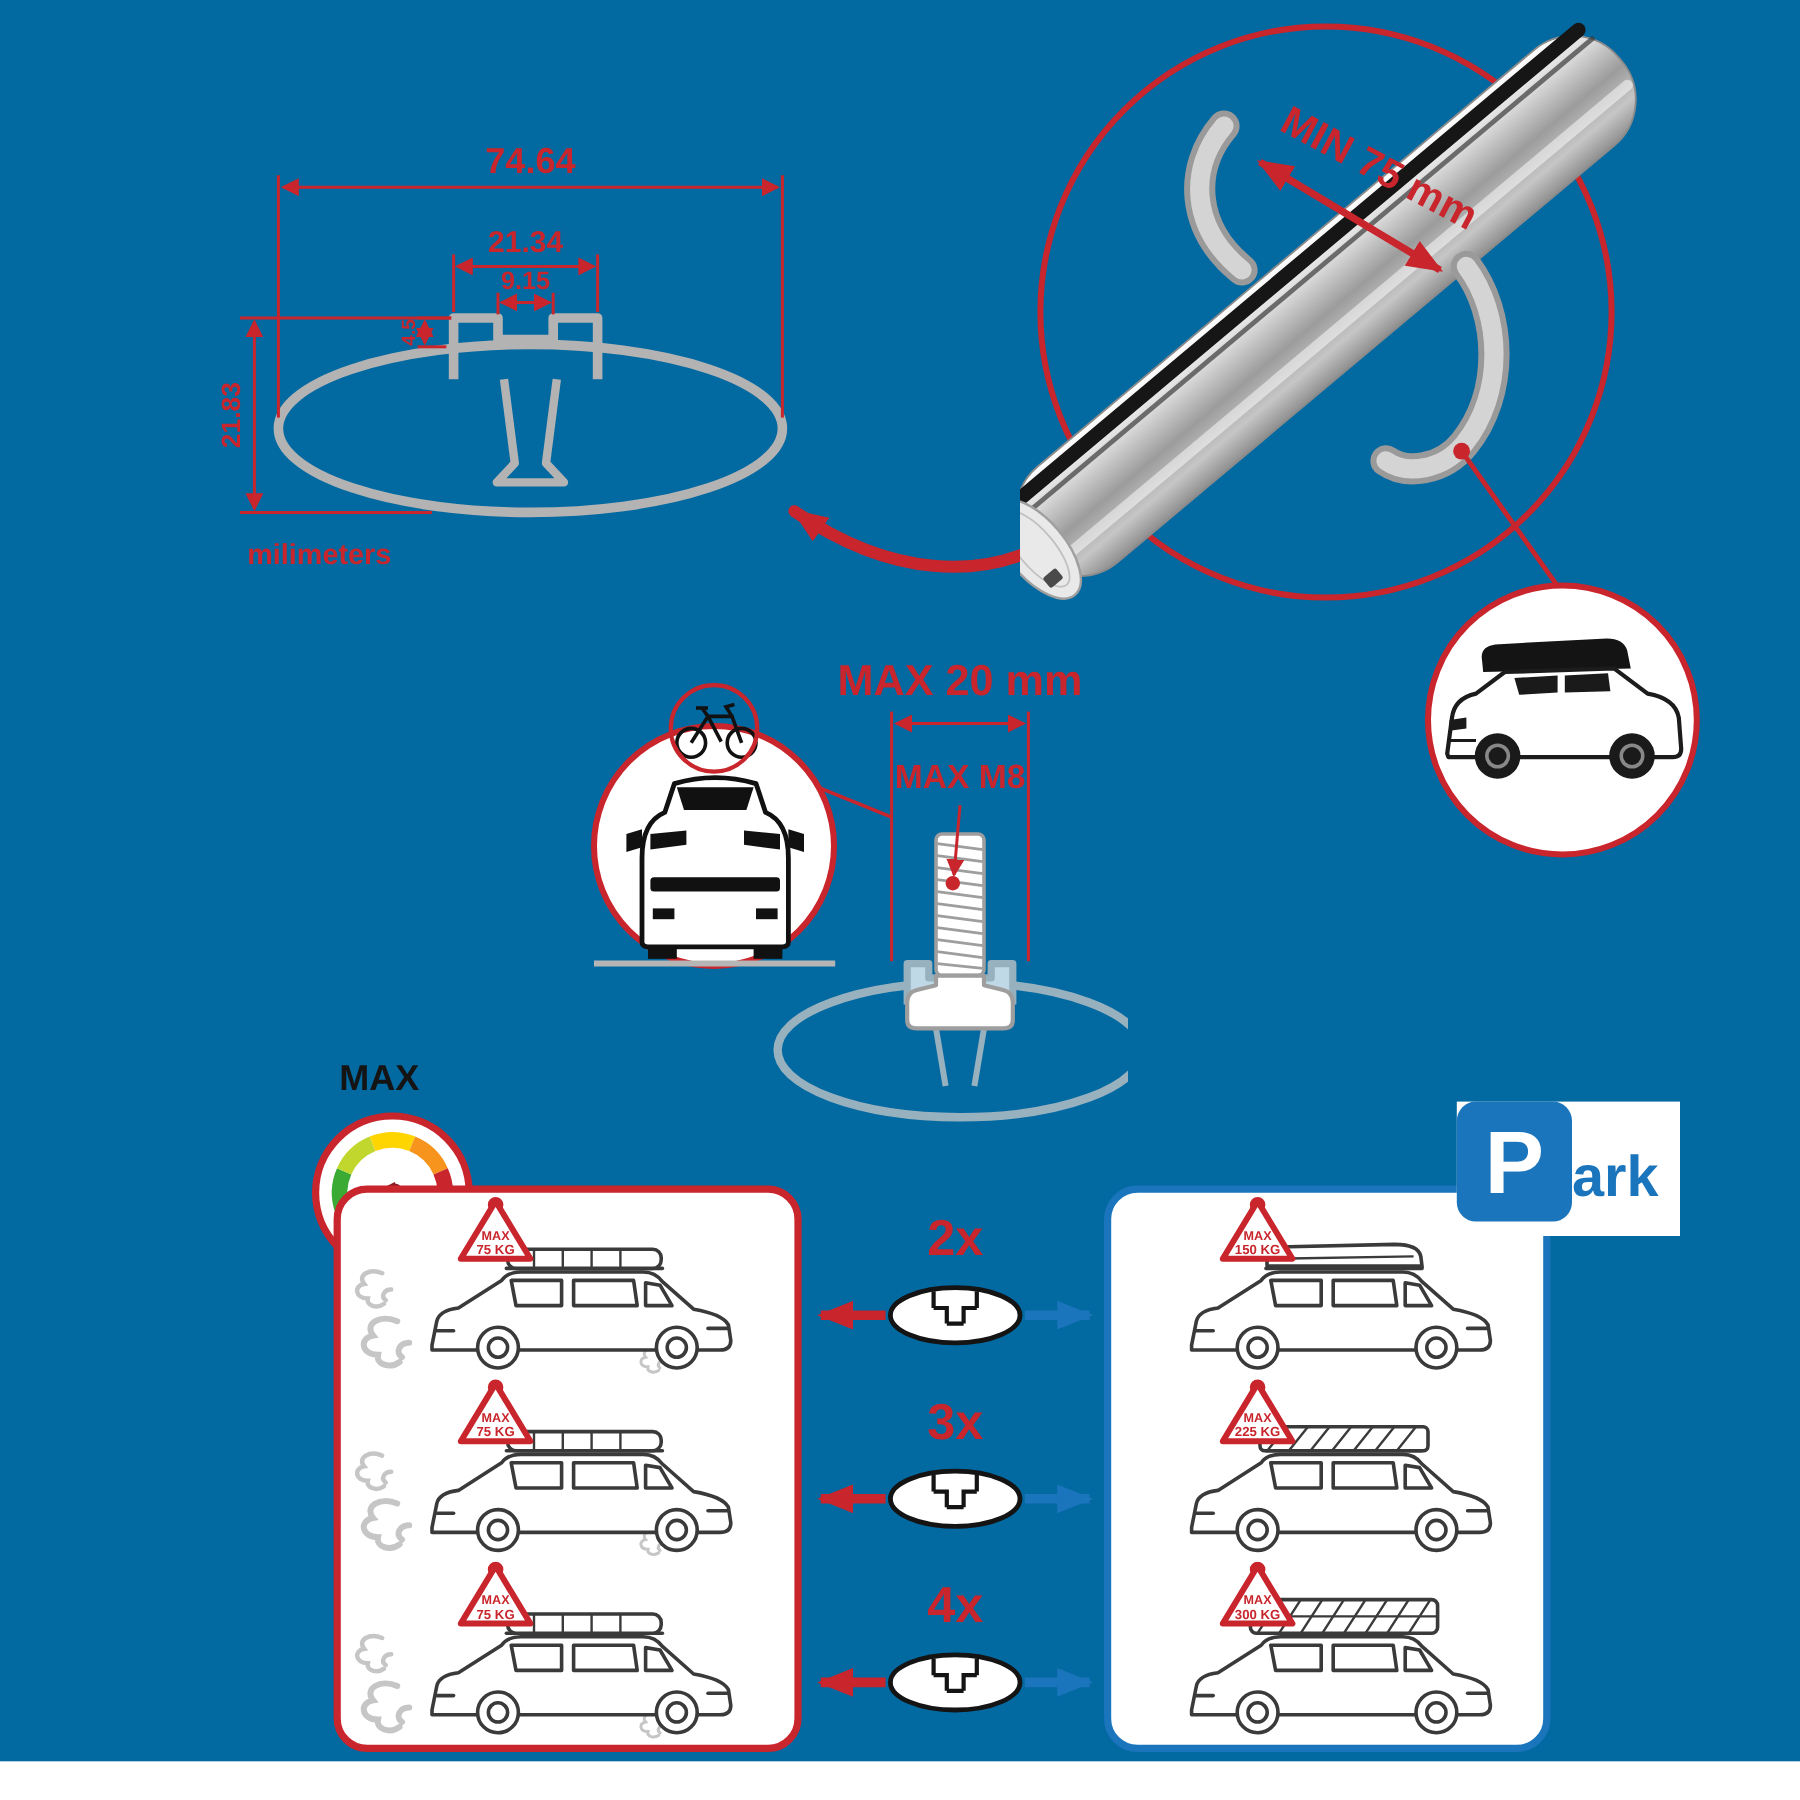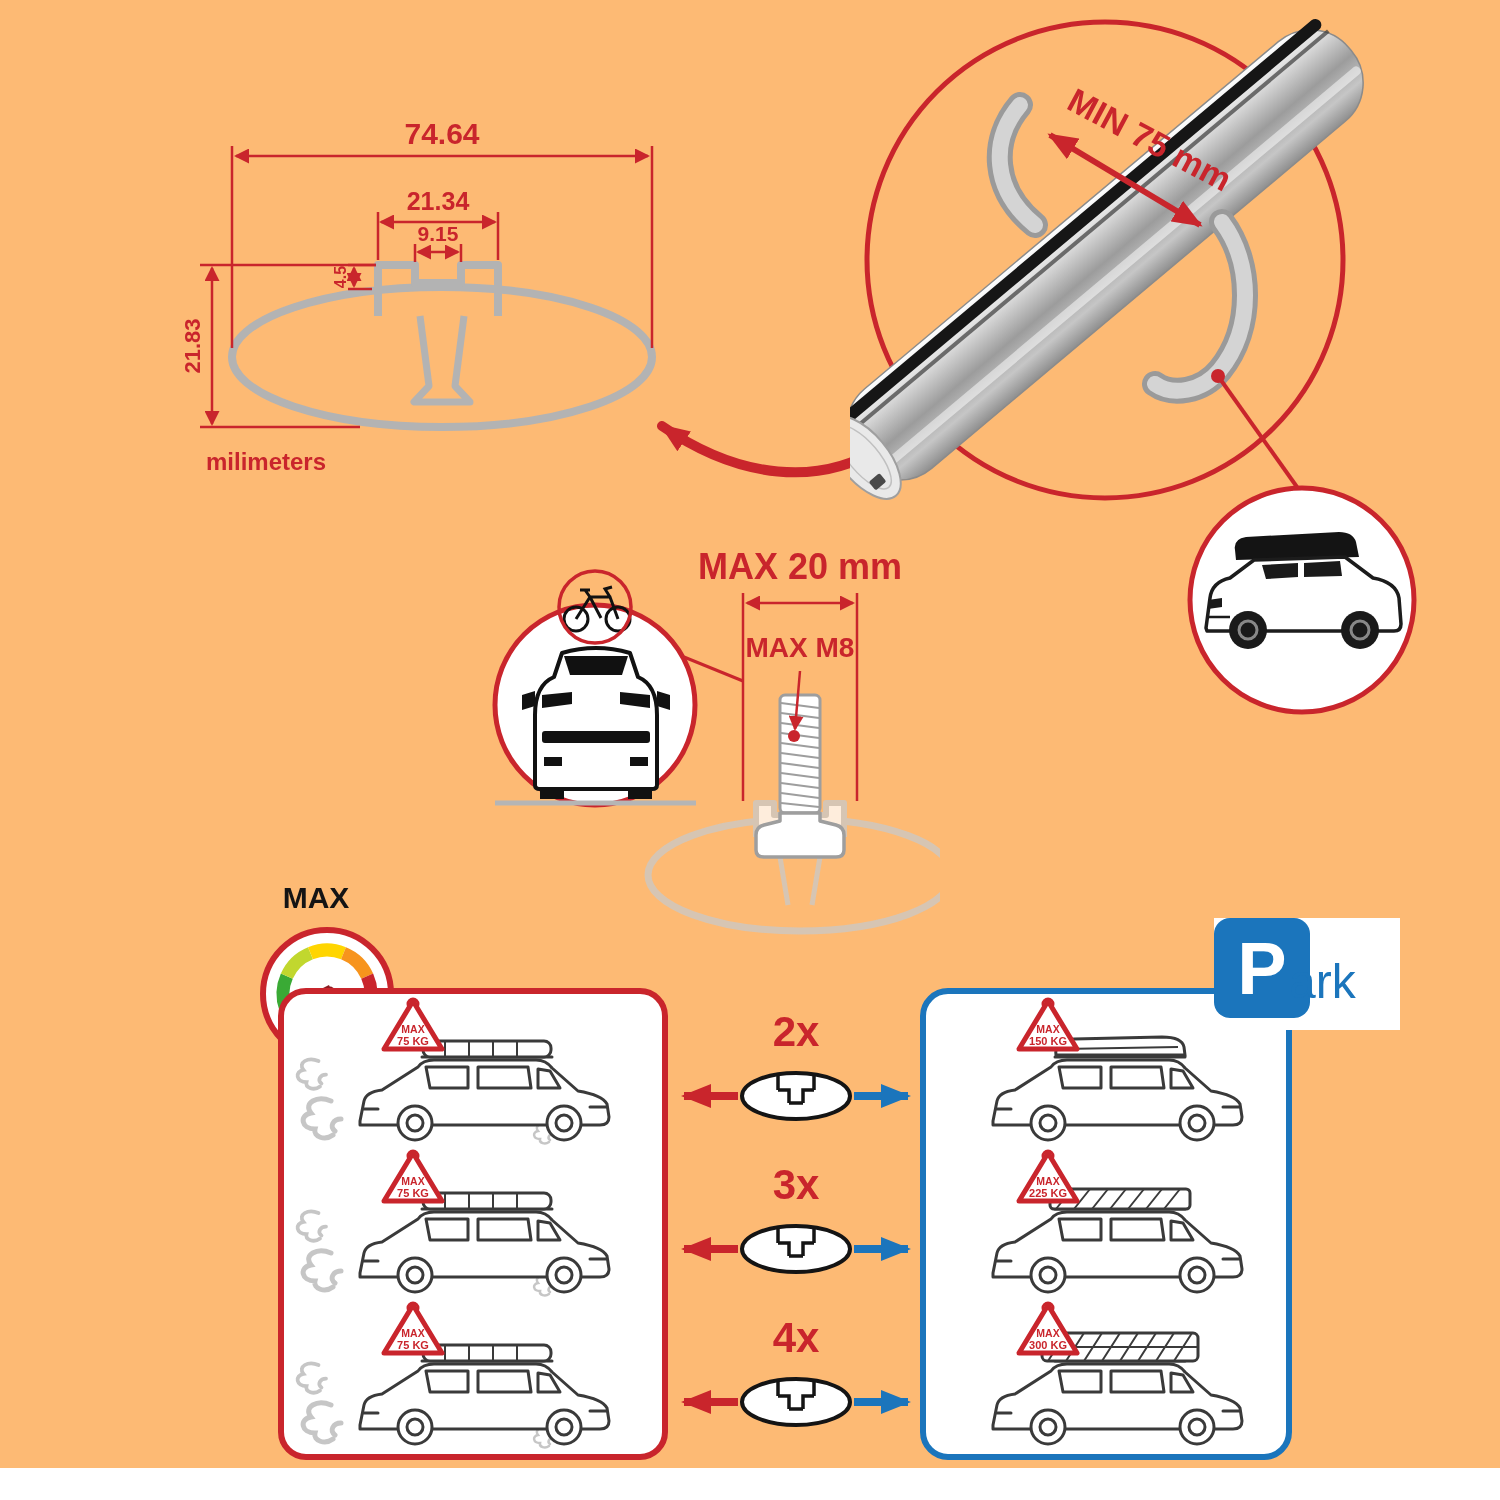--- a/index.html
+++ b/index.html
@@ -1,29 +1,29 @@
 <!DOCTYPE html>
 <html><head>
 <meta charset="utf-8">
 <style>
   html,body{margin:0;padding:0;background:#fff}
-  #canvas{position:relative;width:1500px;height:1468px;background:#fdba74;overflow:hidden;
+  #canvas{position:relative;width:1500px;height:1468px;background:#0369a1;overflow:hidden;
           font-family:"Liberation Sans","DejaVu Sans",sans-serif}
   .abs{position:absolute}
   svg text{font-family:"Liberation Sans","DejaVu Sans",sans-serif}
   .dim{fill:#c9252c;font-weight:bold}
   .dl{stroke:#c9252c;stroke-width:2.5;fill:none}
   .gray{stroke:#b3b3b3;fill:none}
   .panel{position:absolute;border:6px solid;border-radius:28px;background:#fff;box-sizing:border-box;
          display:flex;flex-direction:column;justify-content:space-between;align-items:center;padding:3px 0}
   #red-panel{border-color:#c9252c}
   #blue-panel{border-color:#1b75bc}
   .psq{width:96px;height:100px;background:#1b75bc;border-radius:16px;color:#fff;
        display:flex;align-items:center;justify-content:center;font-size:74px;font-weight:bold}
-  .park-suffix{position:absolute;left:75px;top:36px;color:#1b75bc;font-size:48px;font-weight:normal}
+  .park-suffix{position:absolute;left:96px;top:36px;color:#1b75bc;font-size:48px;font-weight:bold}
   #park-sign{position:absolute;left:1214px;top:918px;width:186px;height:112px;background:#fff;z-index:6}
 </style>
 </head>
 <body>
 
 <div id="canvas">
 
   <svg width="0" height="0" style="position:absolute" aria-hidden="true">
     <defs>
       <marker id="dimR" viewBox="0 0 6 6" markerWidth="6" markerHeight="6" refX="5.2" refY="3" orient="auto-start-reverse">

